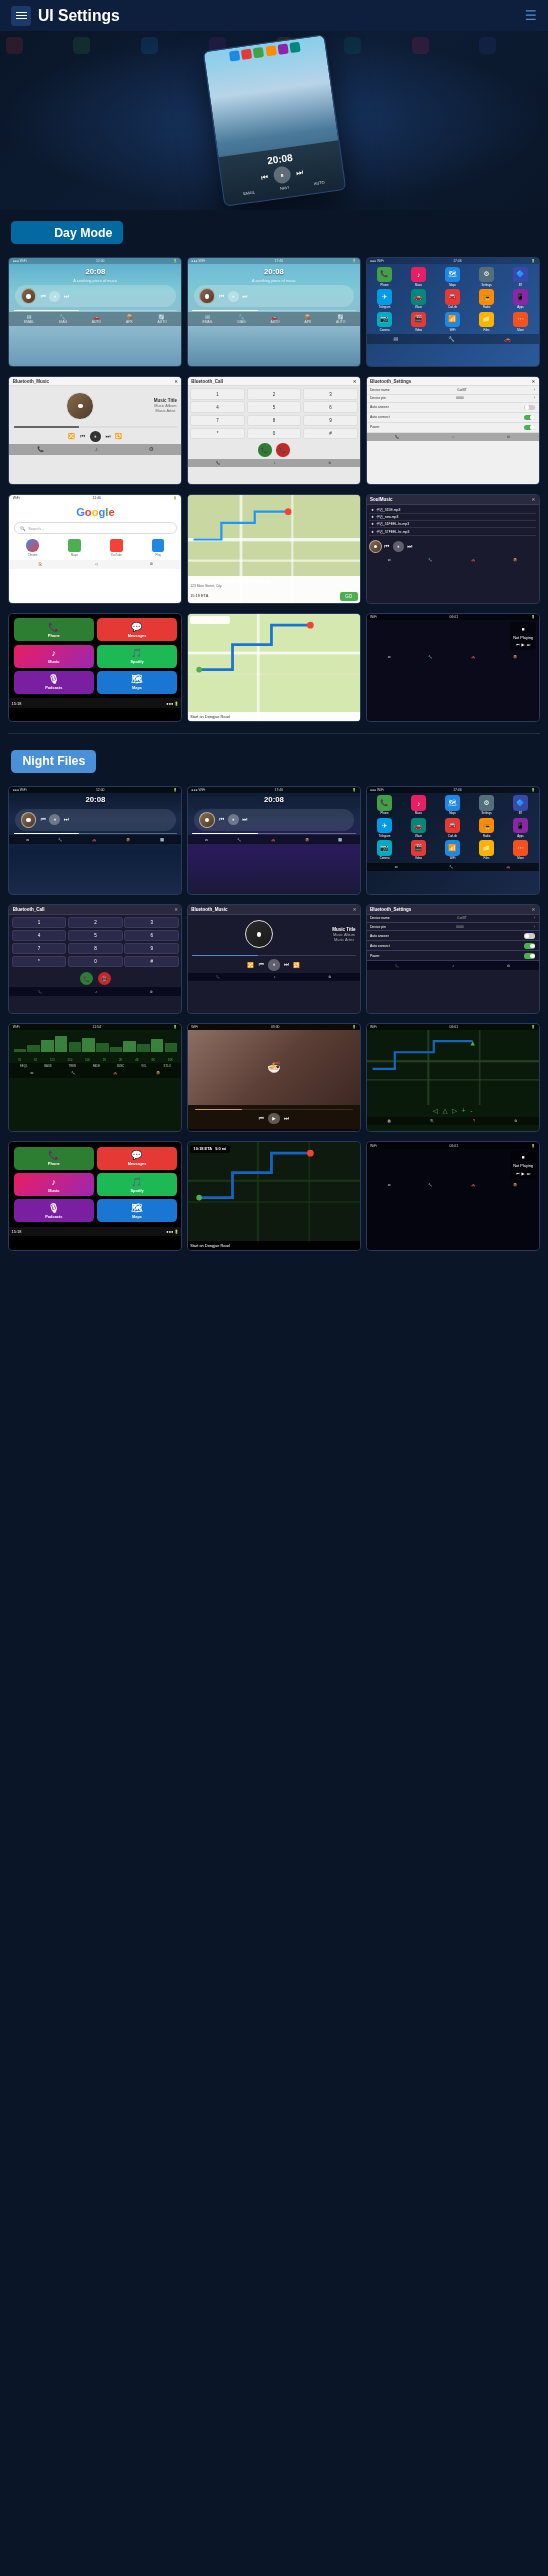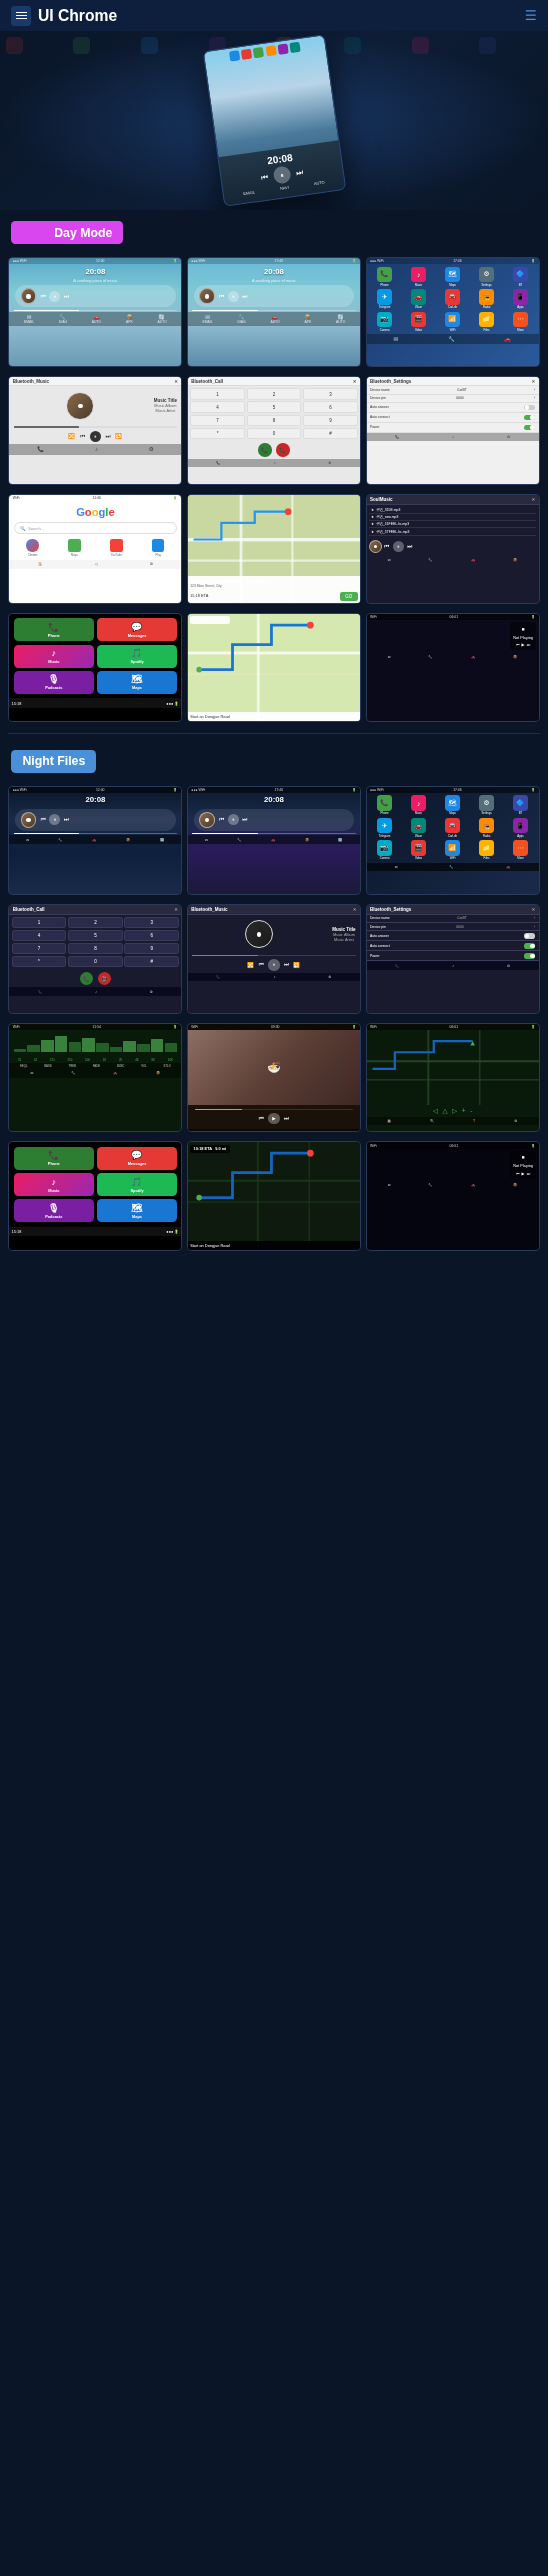--- a/index.html
+++ b/index.html
@@ -84,21 +84,21 @@
     
     .mode-label {
       display: inline-block;
       margin: 11.2px 11.2px 8.4px;
       padding: 4.5px 11.2px;
       border-radius: 4.5px;
       font-size: 12.3px;
       font-weight: bold;
       color: #fff;
     }
-    .day-mode-label { background: #d946ef; padding-left: 43px; }
+    .day-mode-label { background: #0369a1; padding-left: 43px; }
     .night-mode-label { background: #4a90d9; }
 
     
     .screenshots-grid {
       display: grid;
       grid-template-columns: repeat(3, 1fr);
       gap: 4.5px;
       padding: 4.5px 8.4px;
     }
     .screenshot-card {
@@ -475,21 +475,21 @@
 </head>
 <body>
 
 <div class="header">
   <div class="header-left">
     <div class="hamburger-icon">
       <span></span>
       <span></span>
       <span></span>
     </div>
-    <h1 class="header-title">UI Chrome</h1>
+    <h1 class="header-title">UI Settings</h1>
   </div>
   <div class="menu-icon">☰</div>
 </div>
 
 <div class="hero-section">
   <div class="hero-bg"></div>
 
   <div style="position:absolute;inset:0;display:grid;grid-template-columns:repeat(8,1fr);gap:4.5px;padding:5.6px;opacity:0.15;">
     <div style="background:#e53935;border-radius:4.5px;width:17px;height:17px;"></div>
     <div style="background:#43a047;border-radius:4.5px;width:17px;height:17px;"></div>

